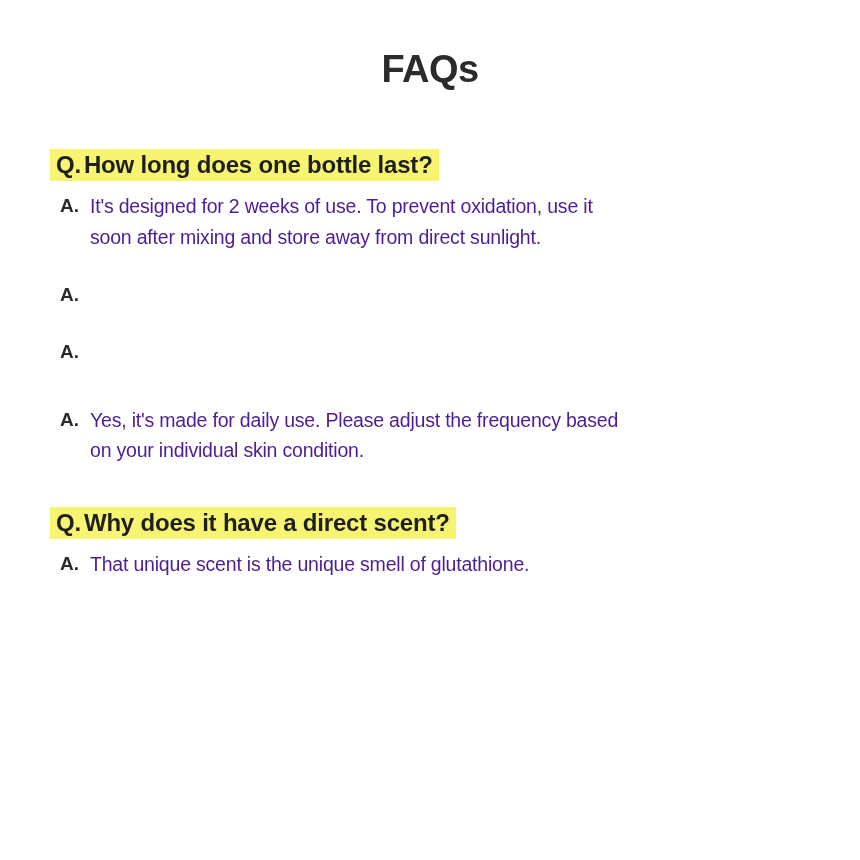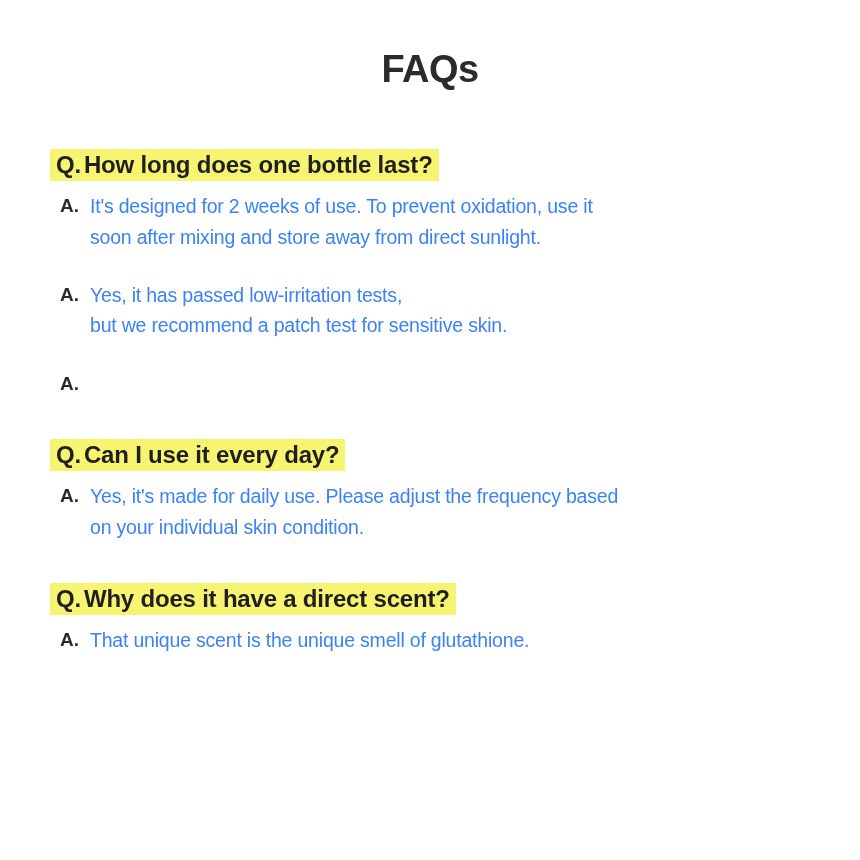--- a/index.html
+++ b/index.html
@@ -74,21 +74,21 @@
     font-size: 19px;
     font-weight: bold;
     color: #2b2b2b;
     flex: 0 0 auto;
     width: 30px;
     line-height: 1.55;
   }
   .a-text {
     font-size: 19.5px;
     font-weight: normal;
-    color: #3b82f6;
+    color: #4c1d95;
     line-height: 1.56;
     letter-spacing: -0.2px;
     white-space: pre-line;
   }
 </style>
 </head>
 <body>
 
 <div class="page">
 
@@ -103,35 +103,30 @@
       <div class="answer-line">
         <span class="a-marker">A.</span>
         <span class="a-text">It's designed for 2 weeks of use. To prevent oxidation, use it
 soon after mixing and store away from direct sunlight.</span>
       </div>
     </li>
 
     <li class="faq-item">
       <div class="answer-line">
         <span class="a-marker">A.</span>
-        <span class="a-text">Yes, it has passed low-irritation tests,
-but we recommend a patch test for sensitive skin.</span>
       </div>
     </li>
 
     <li class="faq-item gap-large">
       <div class="answer-line">
         <span class="a-marker">A.</span>
       </div>
     </li>
 
     <li class="faq-item gap-large">
-      <div class="question-line">
-        <span class="q-highlight"><span class="q-marker">Q.</span><span>Can I use it every day?</span></span>
-      </div>
       <div class="answer-line">
         <span class="a-marker">A.</span>
         <span class="a-text">Yes, it's made for daily use. Please adjust the frequency based
 on your individual skin condition.</span>
       </div>
     </li>
 
     <li class="faq-item">
       <div class="question-line">
         <span class="q-highlight"><span class="q-marker">Q.</span><span>Why does it have a direct scent?</span></span>

